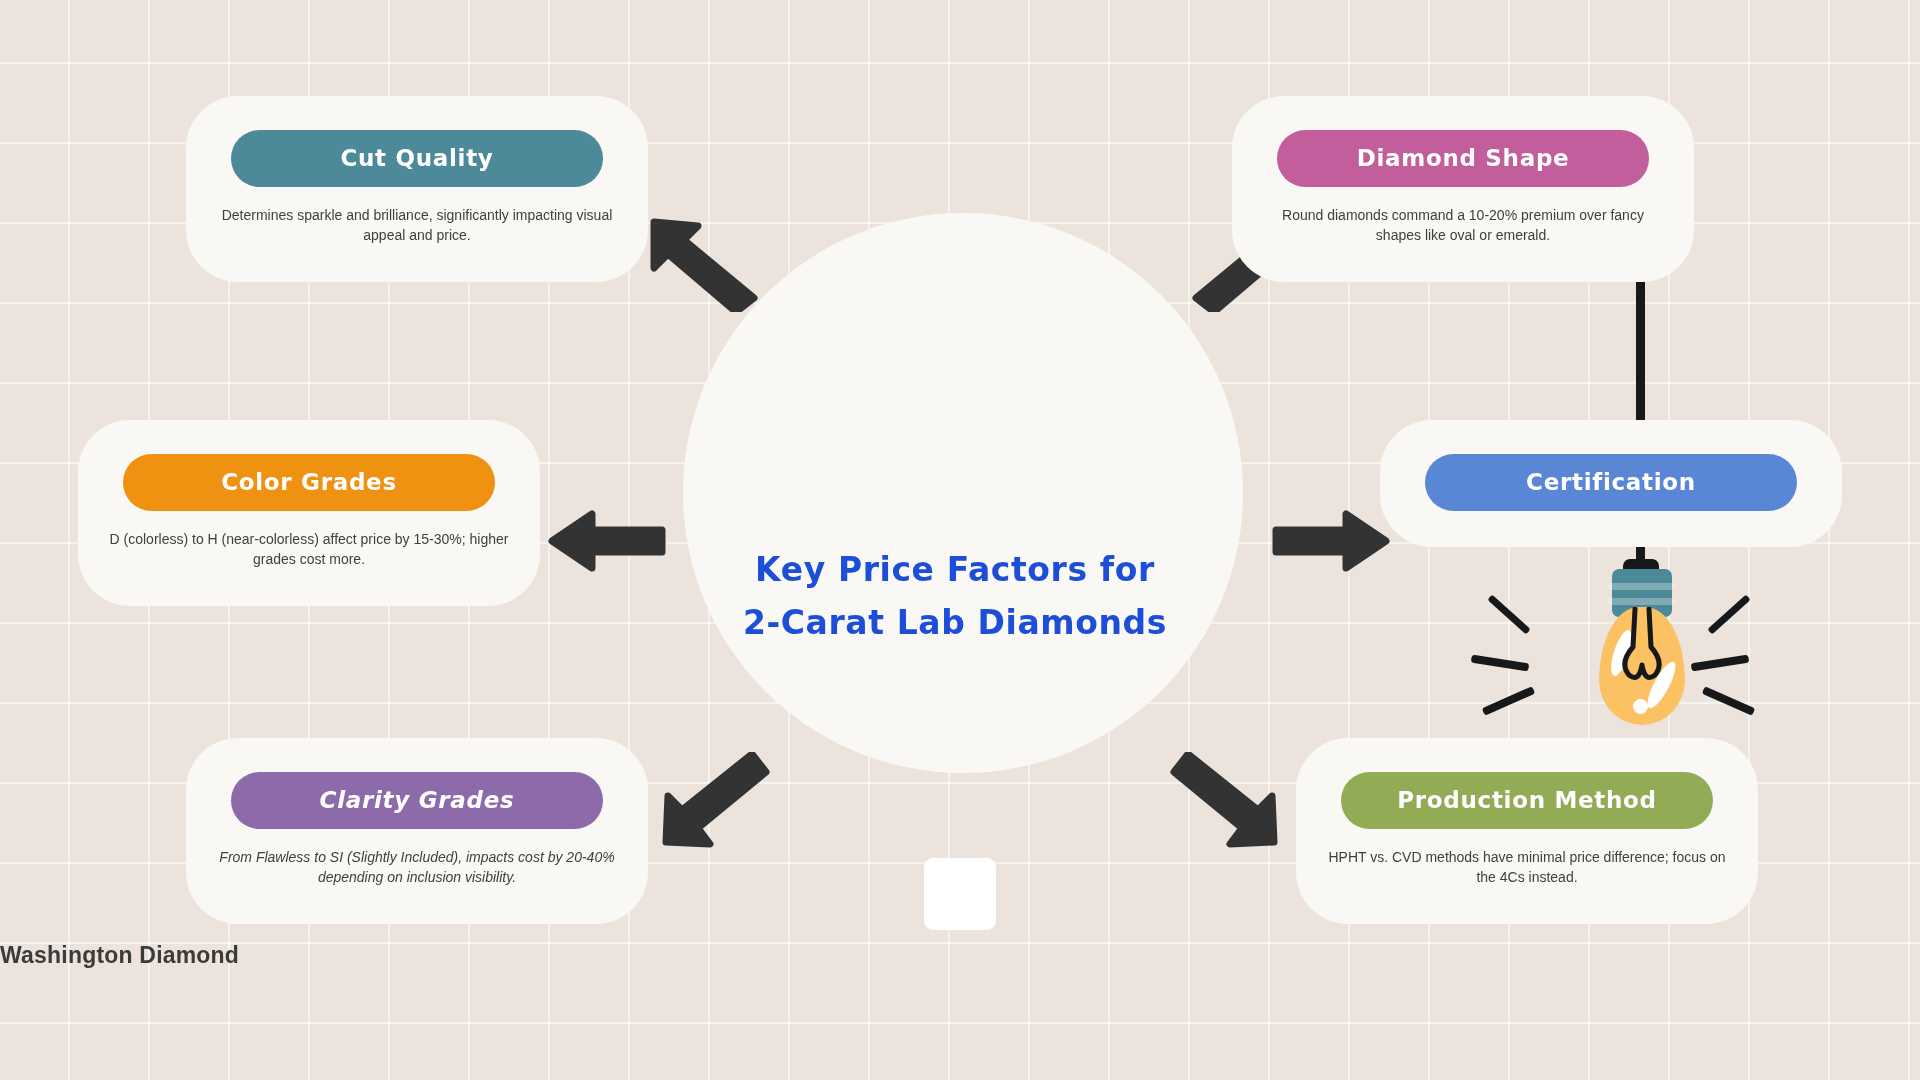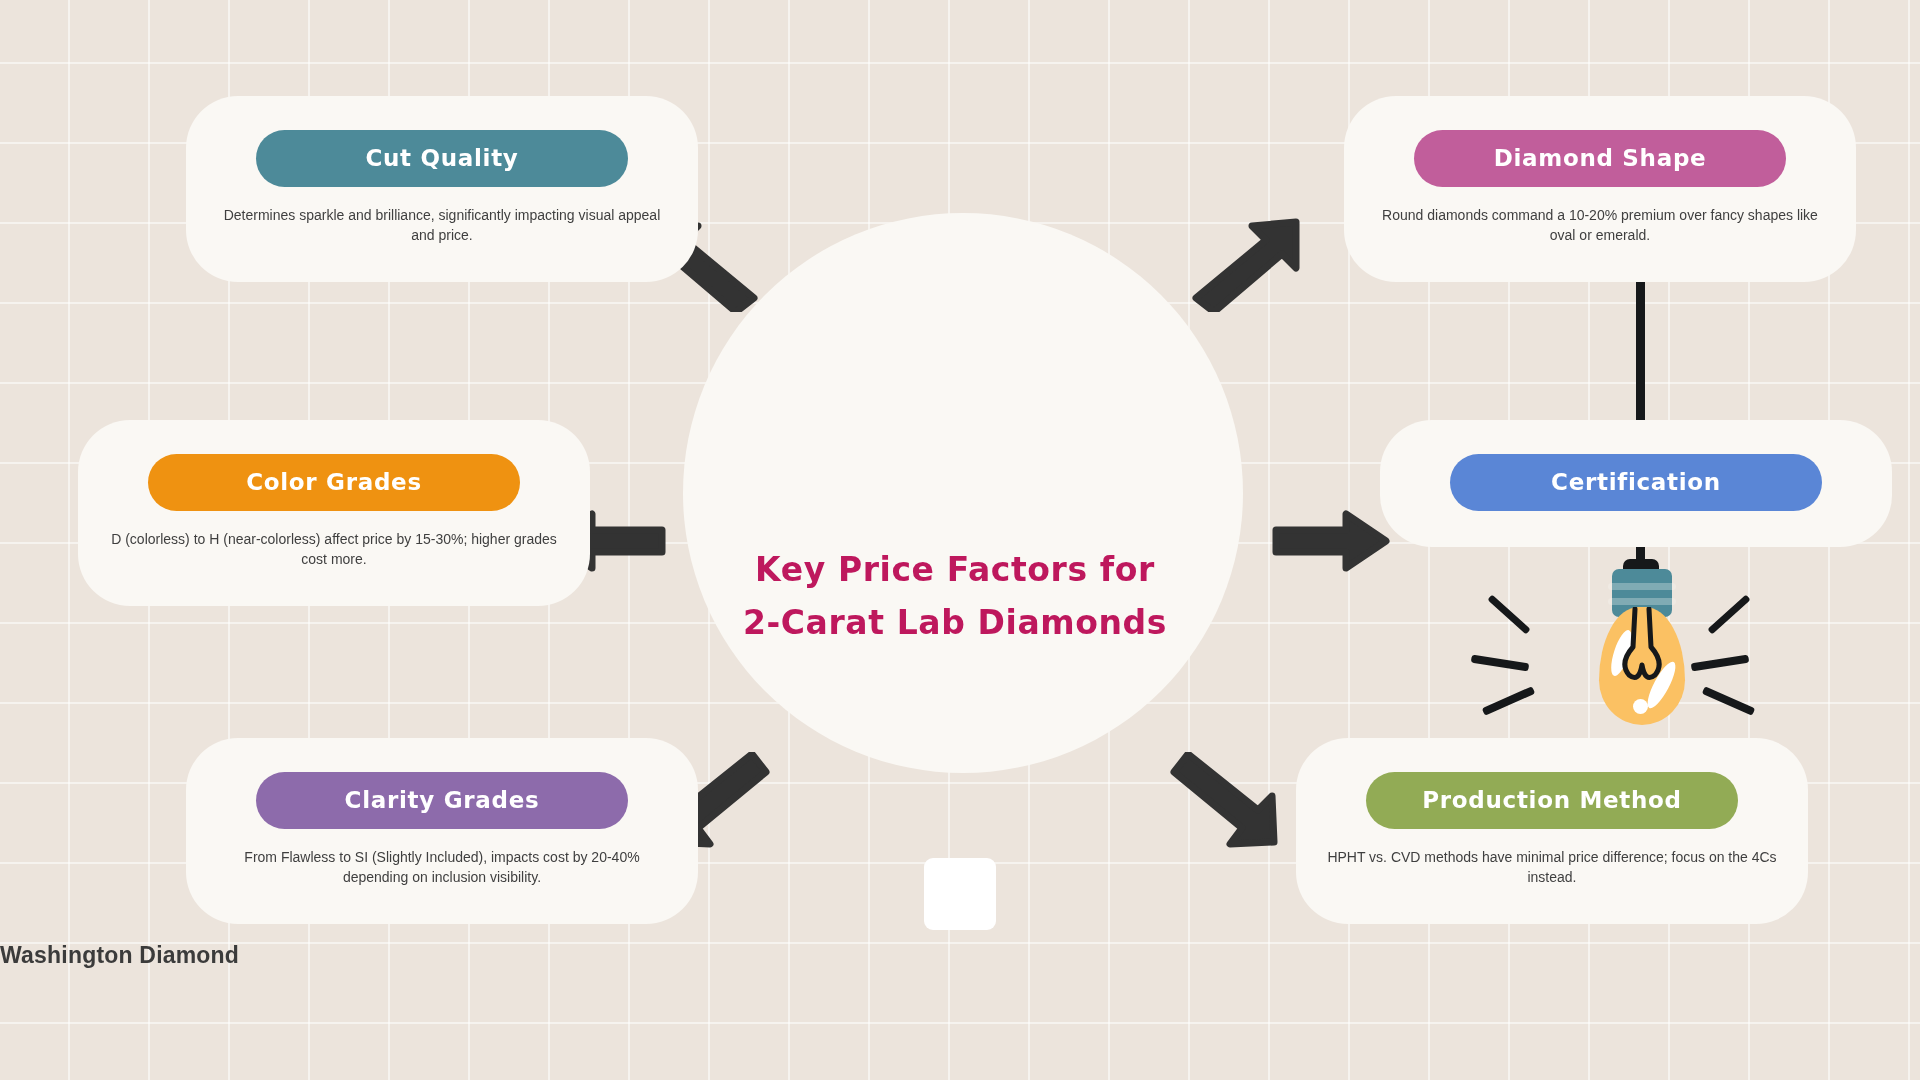--- a/index.html
+++ b/index.html
@@ -30,21 +30,21 @@
     background:#faf8f4;
   }
   .hub-title{
     position:absolute;
     left:0; right:16px; top:330px;
     text-align:center;
     font-family:"DejaVu Sans", sans-serif;
     font-weight:700;
     font-size:33px;
     line-height:1.62;
-    color:#be185d;
+    color:#1d4ed8;
     letter-spacing:.6px;
   }
   .hub-title .l2{ display:block; }
 
   
   .bulb-wrap{
     position:absolute;
     left:890px; top:-4px;
     width:140px; height:560px;
   }
@@ -122,21 +122,21 @@
   .ray.r2{ left:10px; top:50px; width:58px; height:8px; transform:rotate(9deg); }
   .ray.r3{ left:20px; top:88px; width:55px; height:8px; transform:rotate(-24deg); }
   .rays.right{ left:108px; }
   .rays.right .ray.r1{ transform:rotate(-42deg); }
   .rays.right .ray.r2{ transform:rotate(-9deg); }
   .rays.right .ray.r3{ transform:rotate(24deg); }
 
   
   .card{
     position:absolute;
-    width:512px;
+    width:462px;
     background:#faf8f4;
     border-radius:52px;
     padding:34px 9px 36px;
   }
   .pill{
     display:block;
     margin:0 auto;
     width:372px;
     border-radius:36px;
     text-align:center;
@@ -151,22 +151,22 @@
     margin-top:19px;
     text-align:center;
     font-size:14px;
     line-height:1.42;
     color:#3f3f3f;
     padding:0 22px;
   }
 
   #card-cut          { left:186px;  top:96px;  }
   #card-color        { left:78px;   top:420px; }
-  #card-clarity      { left:186px;  top:738px; }
-  #card-shape        { left:1344px; top:96px;  }
+  #card-clarity      { left:186px;  top:738px;font-style:italic; }
+  #card-shape        { left:1232px; top:96px;  }
   #card-certification{ left:1380px; top:420px; }
   #card-production   { left:1296px; top:738px; }
 
   
   .arrow{ position:absolute; }
   .arrow svg{ display:block; }
 
   #arrow-cut          { left:650px;  top:212px; }
   #arrow-color        { left:548px;  top:510px; }
   #arrow-clarity      { left:662px;  top:752px; }

